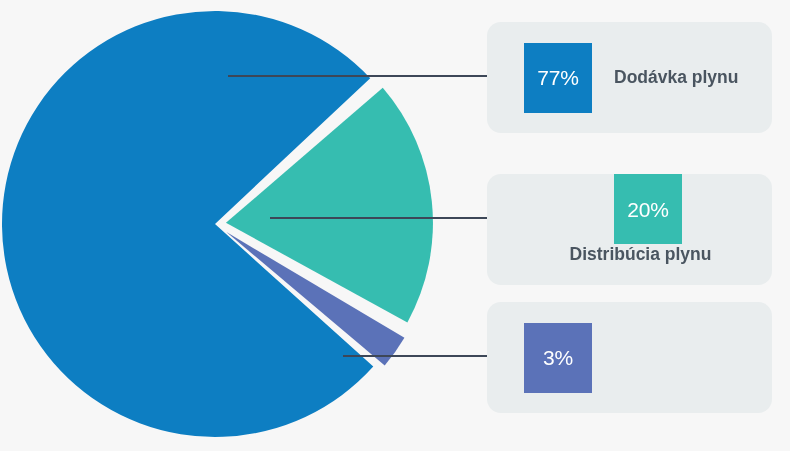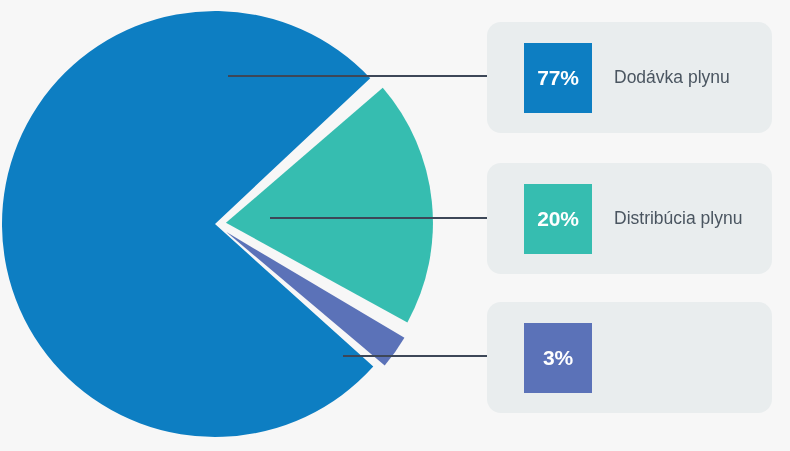--- a/index.html
+++ b/index.html
@@ -37,43 +37,43 @@
     position: absolute;
     left: 0;
     width: 285px;
     height: 111px;
     background: #e9edee;
     border-radius: 14px;
     display: flex;
     align-items: center;
   }
   .legend-card.c0 { top: 22px; }
-  .legend-card.c1 { top: 163px; }
+  .legend-card.c1 { top: 174px; flex-direction: column; }
   .legend-card.c2 { top: 302px; }
   .swatch {
     width: 68px;
     height: 70px;
     margin-left: 37px;
     display: flex;
     align-items: center;
     justify-content: center;
     flex: 0 0 auto;
   }
   .swatch-value {
     color: #ffffff;
     font-size: 21px;
-    font-weight: bold;
+    font-weight: normal;
     letter-spacing: -0.2px;
     line-height: 1;
   }
   .legend-label {
     margin-left: 22px;
     color: #4a5560;
     font-size: 17.5px;
-    font-weight: normal;
+    font-weight: bold;
     white-space: nowrap;
   }
 </style>
 </head>
 <body>
 
 <div id="stage">
 
   <svg id="pie-svg" viewBox="0 0 790 451">
 

